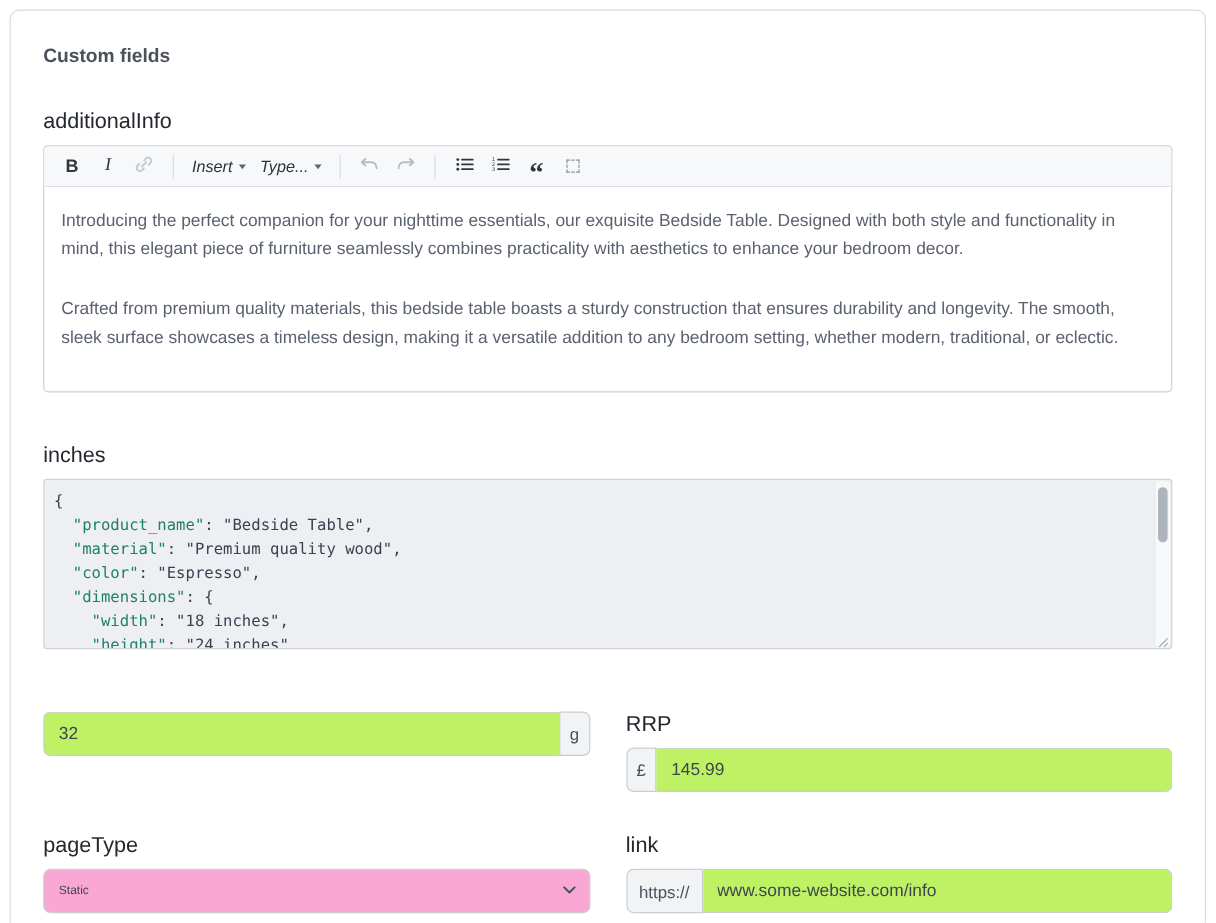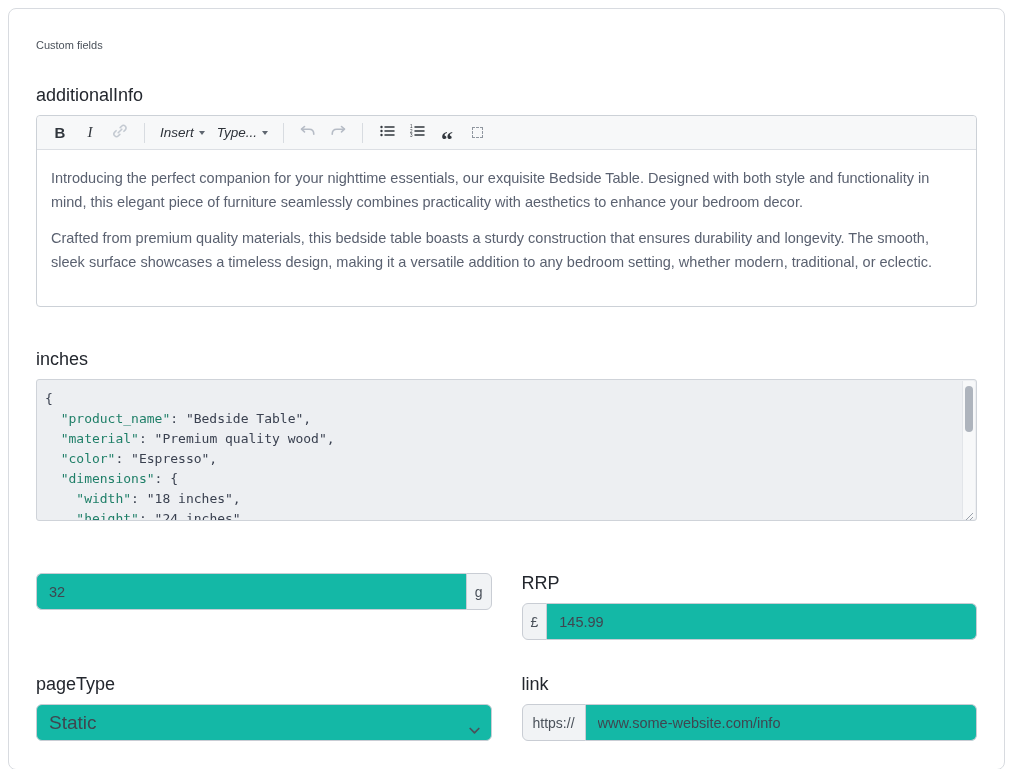--- a/index.html
+++ b/index.html
@@ -4,21 +4,21 @@
 <style>
   * { box-sizing: border-box; margin: 0; padding: 0; }
   html,body { width: 1013px; height: 769px; background: #fff; }
   body { font-family: "Liberation Sans", sans-serif; color: #272c33; }
 
   .card {
     margin: 8px; min-height: 753px; width: 997px;
     background: #fff; border: 1px solid #d8dbe0; border-radius: 8px;
     padding: 22px 27px 28px 27px;
   }
-  .card-title { font-size: 11px; font-weight: 400; color: #4a515a; margin: 8px 0 34px 0; }
+  .card-title { font-size: 16px; font-weight: 700; color: #4a515a; margin: 8px 0 34px 0; }
 
   .field-label { font-size: 18px; color: #23272e; margin-bottom: 9px; }
 
   
   .rte { border: 1px solid #ccd1d7; border-radius: 4px; margin-bottom: 42px; background: #fff; }
   .rte-toolbar {
     display: flex; align-items: center; gap: 4px;
     height: 34px; padding: 0 10px;
     background: #f7f8f9; border-bottom: 1px solid #dcdfe4;
     border-radius: 4px 4px 0 0;
@@ -35,21 +35,21 @@
   .tb-menu { font-size: 13.5px; color: #2e333a; gap: 5px; font-style: italic; }
   .caret-down {
     width: 0; height: 0; display: inline-block;
     border-left: 3.5px solid transparent; border-right: 3.5px solid transparent;
     border-top: 4px solid #5f6670;
   }
   .tb-divider { width: 1px; height: 20px; background: #d8dce1; margin: 0 7px; }
   .tb-quote { font-family: "Liberation Serif", serif; font-weight: 700; font-size: 24px; color: #31363d; line-height: 10px; padding-top: 12px; }
   .tb-frame-box { display:inline-block; width: 11px; height: 11px; border: 1px dashed #8f969f; }
   .rte-content { padding: 16px 14px 18px 14px; border-radius: 0 0 4px 4px; }
-  .rte-content p { font-size: 14.5px; line-height: 24px; color: #5a6170; margin-bottom: 12px; }
+  .rte-content p { font-size: 14.5px; line-height: 24px; color: #5a6170; margin-bottom: 26px; }
   .rte-content p:last-child { margin-bottom: 14px; }
 
   
   .specs-block { margin-bottom: 52px; }
   .code-editor {
     position: relative; height: 142px;
     background: #edeff2; border: 1px solid #cfd3d9; border-radius: 3px;
     overflow: hidden;
   }
   .code-scroll { padding: 9px 24px 0 8px; }
@@ -68,37 +68,37 @@
 
   
   .field-row { display: grid; grid-template-columns: 1fr 1fr; column-gap: 30px; margin-bottom: 34px; }
   .field-row:last-child { margin-bottom: 0; }
 
   .input-group { display: flex; width: 100%; height: 37px; }
   .text-input {
     flex: 1 1 auto; min-width: 0; height: 37px;
     border: 1px solid #c9cdd4; border-radius: 6px;
     padding: 0 12px; font-family: "Liberation Sans", sans-serif;
-    font-size: 14.5px; color: #3f4650; background: #14b8a6; outline: none;
+    font-size: 14.5px; color: #3f4650; background: #bef264; outline: none;
   }
   .input-group .text-input.has-suffix { border-radius: 6px 0 0 6px; border-right: 0; }
   .input-group .text-input.has-prefix { border-radius: 0 6px 6px 0; border-left: 0; }
   .addon {
     display: flex; align-items: center; justify-content: center;
     padding: 0 8px; background: #f1f3f5; border: 1px solid #c9cdd4;
     font-size: 14px; color: #4a515a; white-space: nowrap;
   }
   .addon.suffix { border-radius: 0 6px 6px 0; }
   .addon.prefix { border-radius: 6px 0 0 6px; }
   .addon.wide { padding: 10px 10px; }
 
   .select-control {
     position: relative; display: flex; align-items: center;
     height: 37px; border: 1px solid #c9cdd4; border-radius: 6px;
-    padding: 0 30px 0 12px; background: #14b8a6; font-size: 19px; color: #3f4650;
+    padding: 0 30px 0 12px; background: #f9a8d4; font-size: 10px; color: #3f4650;
     cursor: pointer;
   }
   .select-chevron { position: absolute; right: 11px; top: 13px; }
 </style>
 </head>
 <body>
 
 <div class="card">
   <div class="card-title">Custom fields</div>
 

